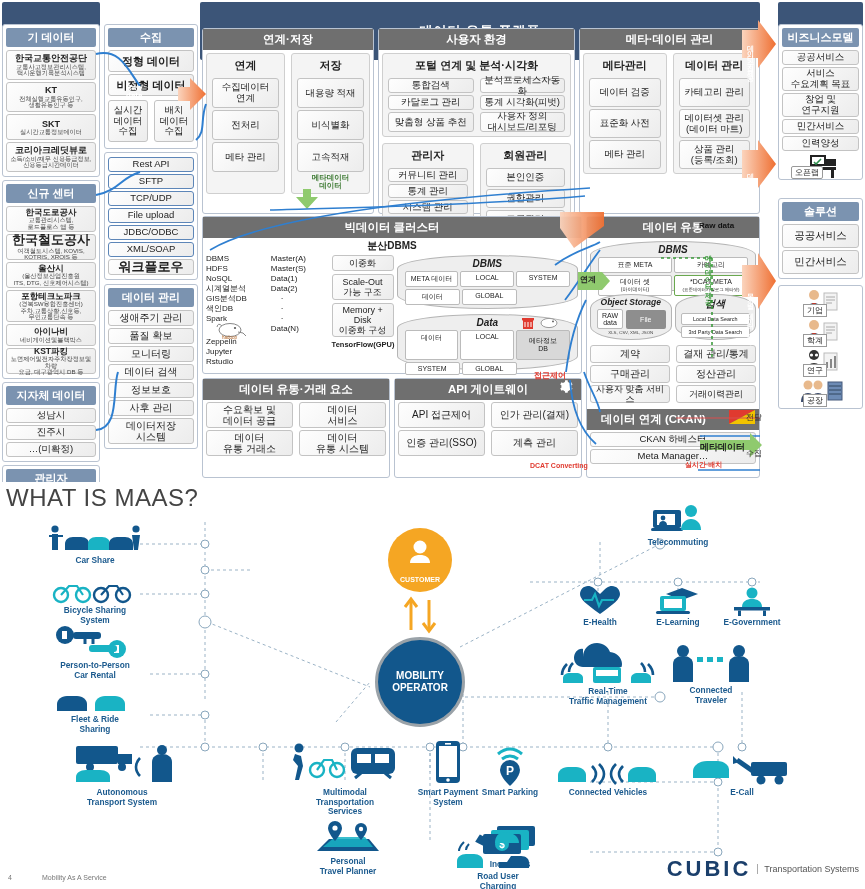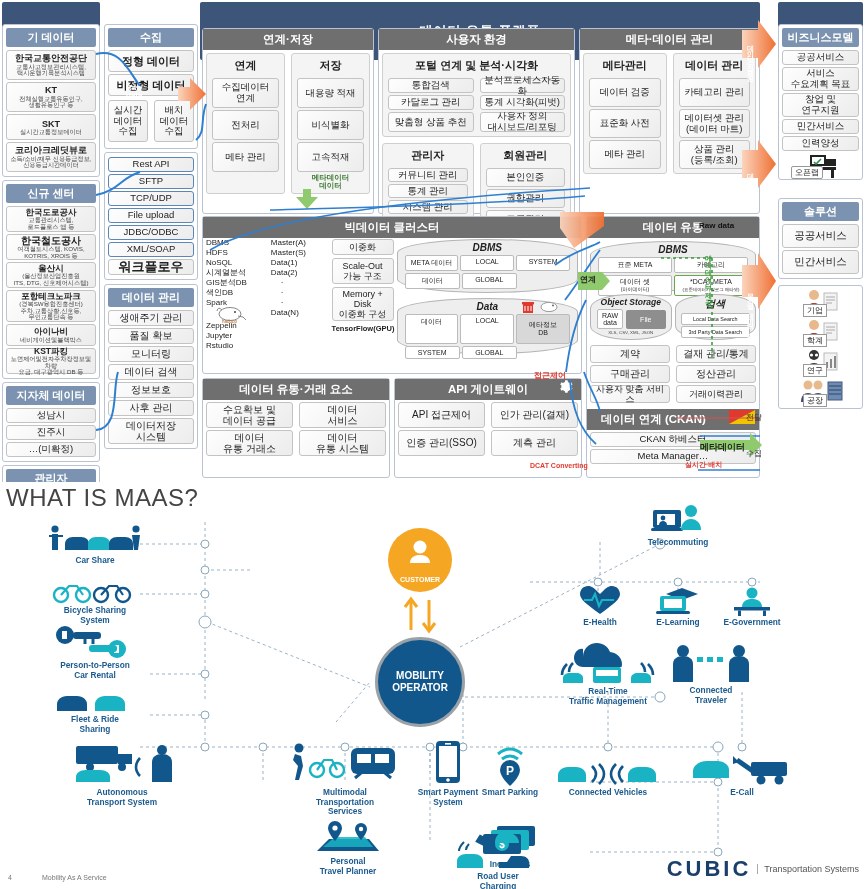--- a/index.html
+++ b/index.html
@@ -119,21 +119,21 @@
       </div>
     </div>
 
     <div class="panel" style="margin-top:3px">
       <div class="secthdr">신규 센터</div>
       <div class="cell" style="flex-direction:column;height:26px">
         <b style="font-size:8.5px">한국도로공사</b>
         <span class="subtle">교통관리시스템,<br>로드플로스 앱 등</span>
       </div>
       <div class="cell" style="flex-direction:column;height:26px">
-        <b style="font-size:10px">한국철도공사</b>
+        <b style="font-size:13px">한국철도공사</b>
         <span class="subtle">여객철도시스템, KOVIS,<br>KOTRIS, XROIS 등</span>
       </div>
       <div class="cell" style="flex-direction:column;height:26px">
         <b style="font-size:8.5px">울산시</b>
         <span class="subtle">(울산정보산업진흥원<br>ITS, DTG, 신호제어시스템)</span>
       </div>
       <div class="cell" style="flex-direction:column;height:32px">
         <b style="font-size:8.5px">포항테크노파크</b>
         <span class="subtle">(경북SW융합진흥센터)<br>주차,교통상황,신호등,<br>무인교통단속 등</span>
       </div>
@@ -272,20 +272,21 @@
           <div class="cell" style="height:29px;flex-direction:column">데이터셋 관리<br>(데이터 마트)</div>
           <div class="cell" style="height:29px;flex-direction:column">상품 관리<br>(등록/조회)</div>
         </div>
       </div>
       <div style="position:absolute;left:594px;top:185px;font-size:8.5px;font-weight:bold">Raw  data</div>
     </div>
   </div>
 
   <div id="clusterbox" class="panel">
     <div class="greyhdr">빅데이터 클러스터</div>
+    <div style="text-align:center;font-size:10px;font-weight:bold;padding:1px 0">분산DBMS</div>
     <div style="display:flex;padding:0 3px;gap:3px">
       <div class="tinyline" style="width:62px">
         DBMS<br>HDFS<br>NoSQL<br>시계열분석<br>GIS분석DB<br>색인DB<br>Spark
         <svg width="42" height="18" viewBox="0 0 42 18" style="display:block;margin:-2px 0 -3px 8px">
           <ellipse cx="16" cy="8" rx="11" ry="6.5" fill="#fff" stroke="#888"></ellipse>
           <path d="M8 4 Q4 0 3 5" stroke="#888" fill="none"></path>
             <circle cx="21" cy="6" r="1.1" fill="#555"></circle>
           <path d="M24 10 q6 0 8 4" stroke="#888" fill="none"></path>
           <text x="8" y="17" font-size="4.5" fill="#b06020">hadoop</text>
         </svg>

